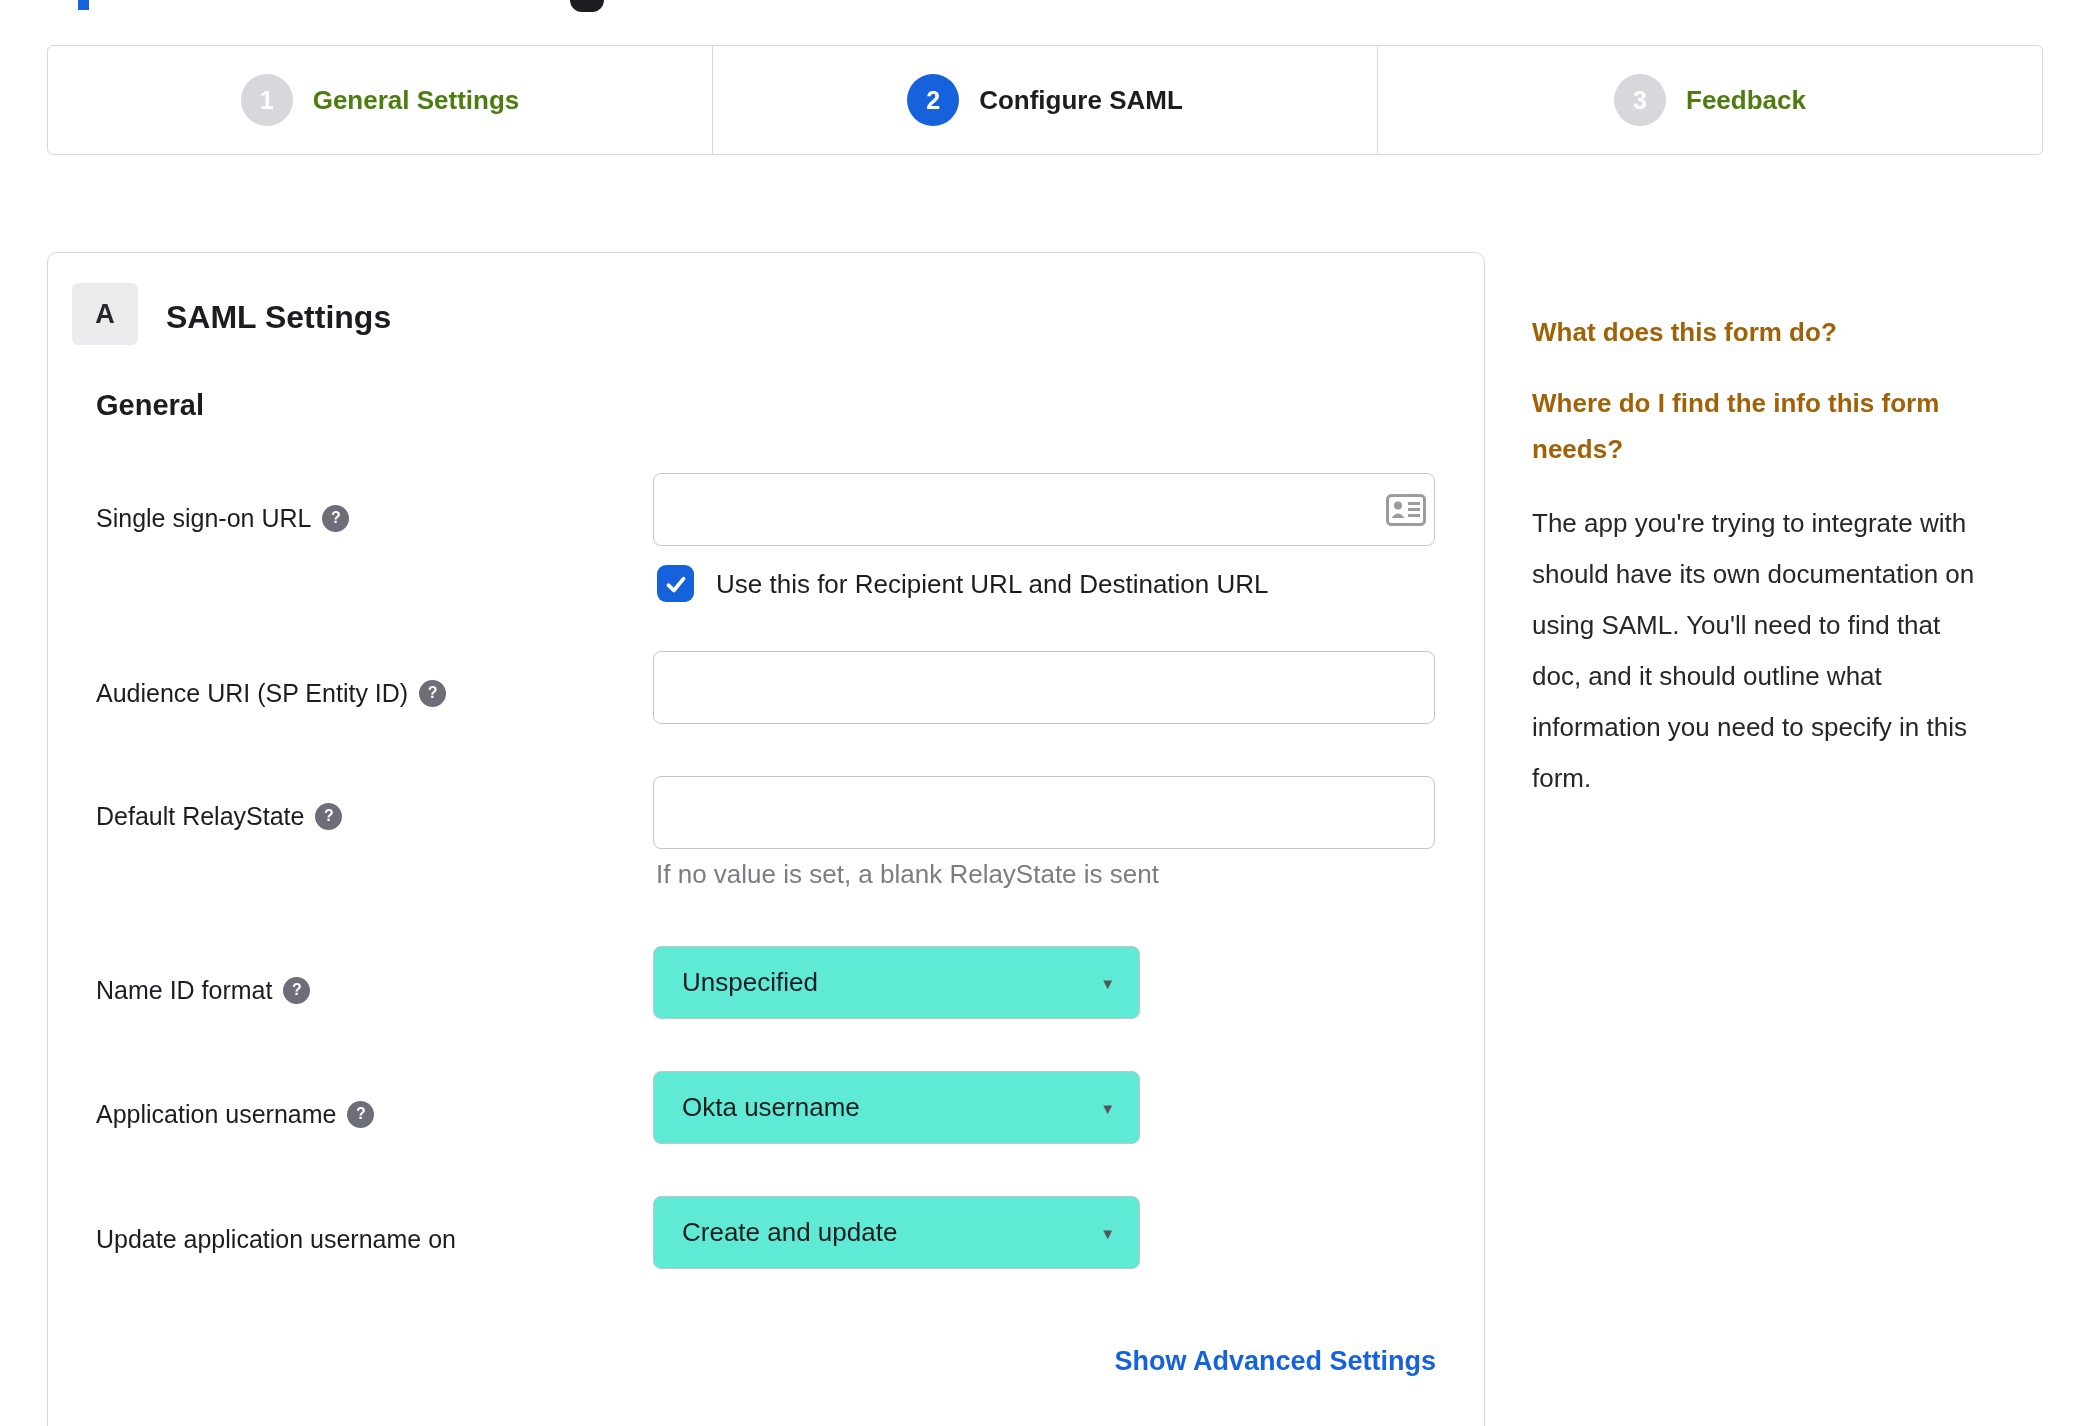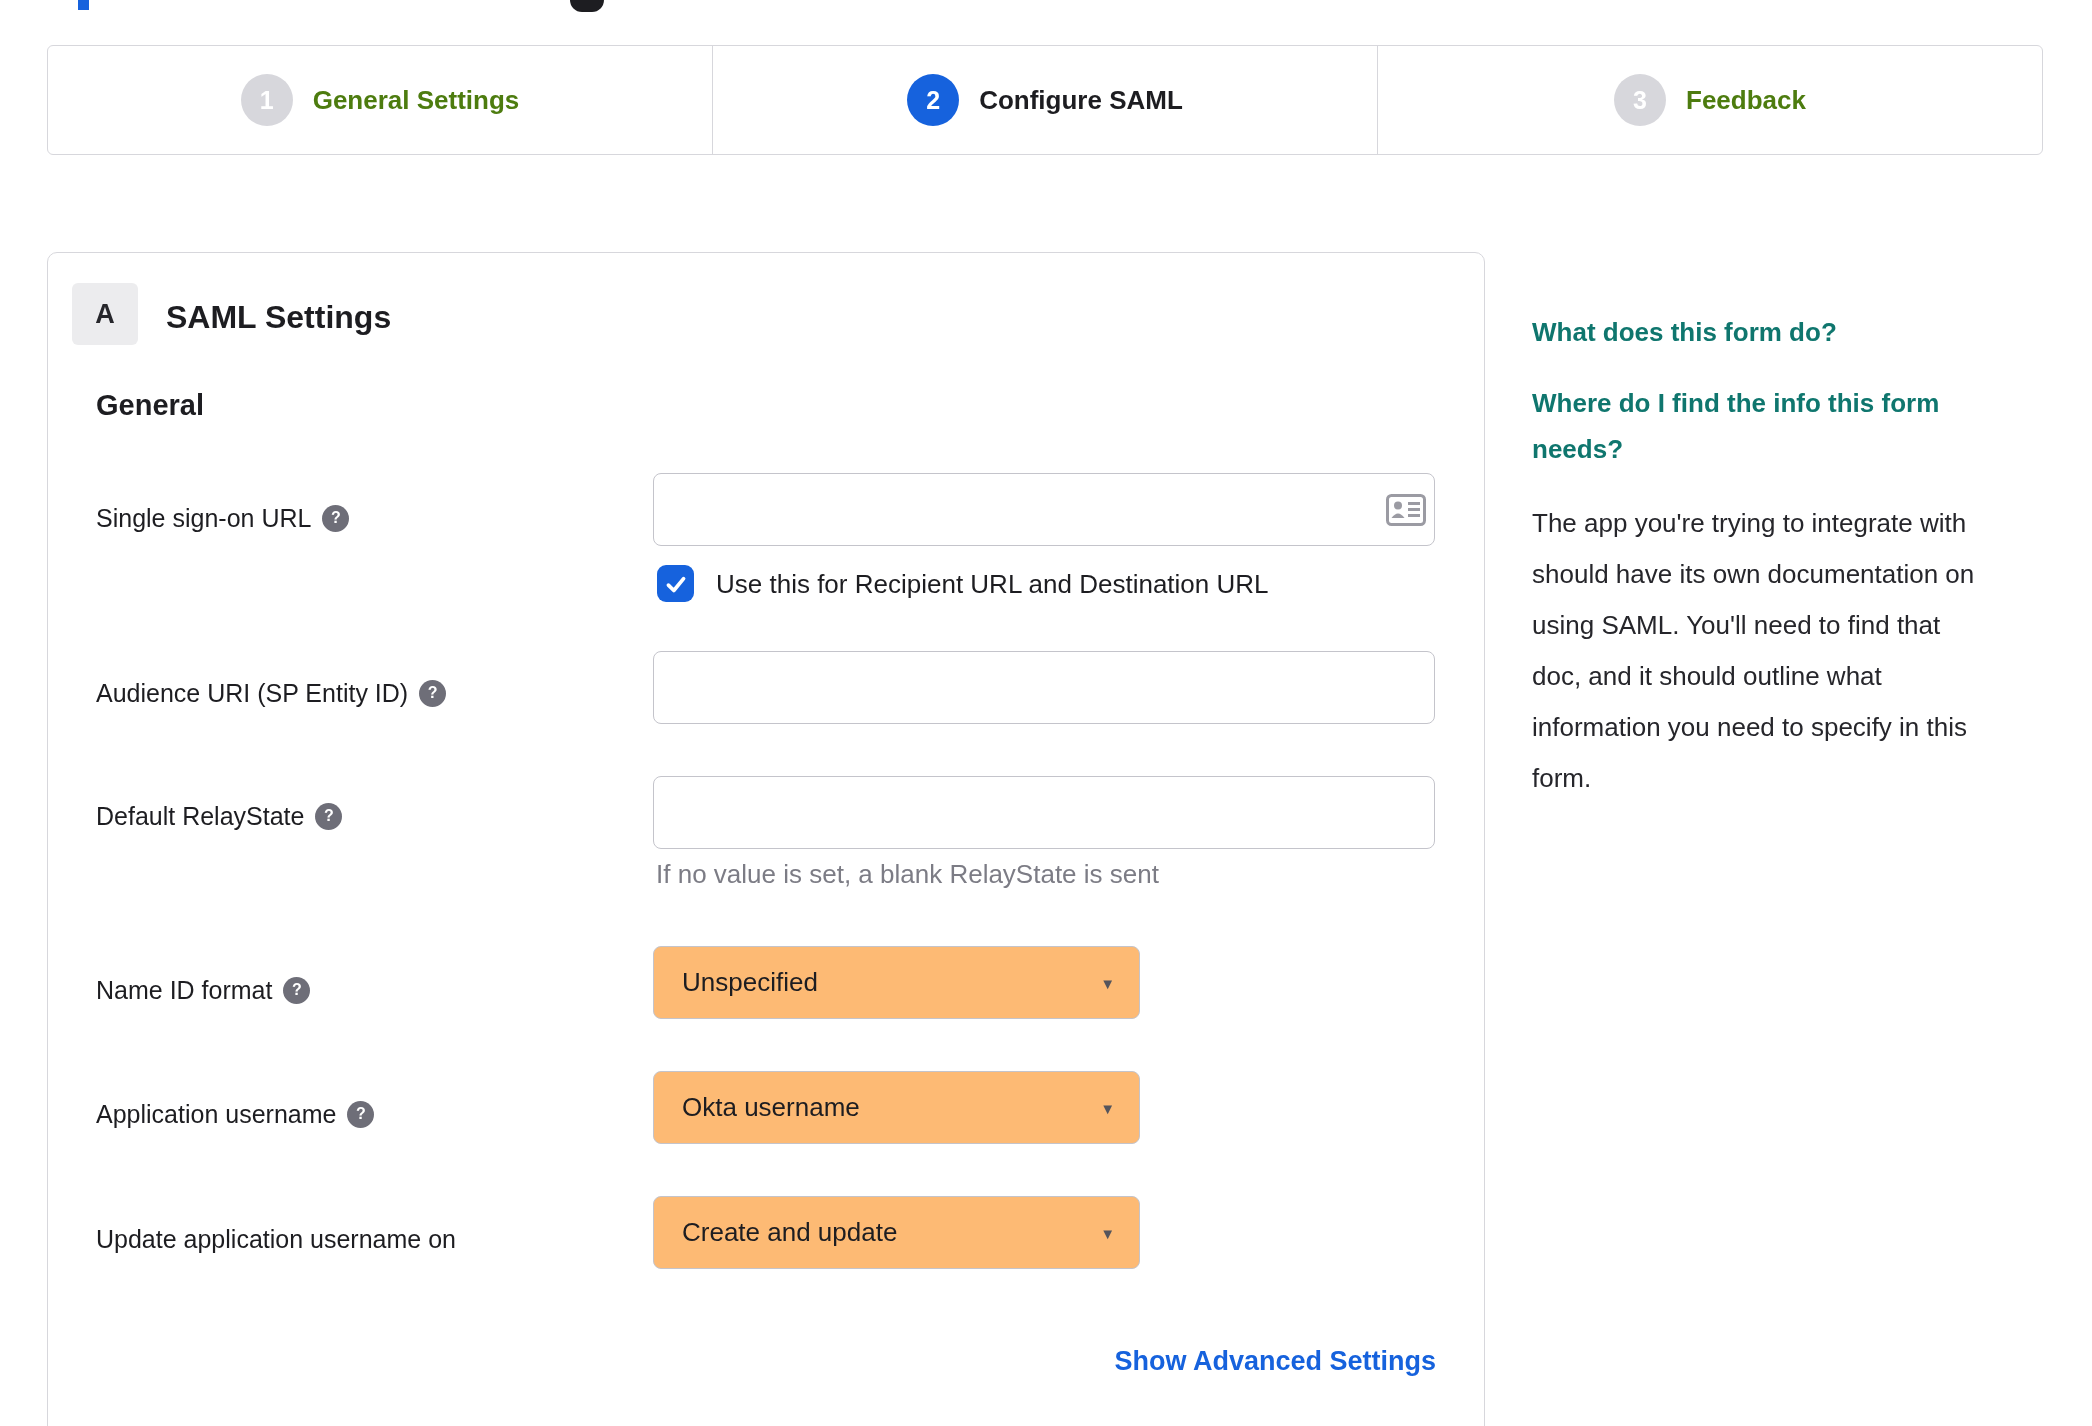--- a/index.html
+++ b/index.html
@@ -80,37 +80,37 @@
     position:absolute; left:668px; top:314px; font-size:26px; line-height:34px;
   }
 
   .hint-text {
     position:absolute; left:608px; top:606px;
     font-size:26px; color:#7c7c85;
   }
 
   .select-box {
     position:absolute; left:605px; width:487px; height:73px;
-    border:1px solid #c4c4cb; border-radius:8px; background:#fdba74;
+    border:1px solid #c4c4cb; border-radius:8px; background:#5eead4;
     display:flex; align-items:center;
     padding:8px 28px; font-size:26px; color:#1d1d21; cursor:pointer;
   }
   .select-caret {
     position:absolute; right:24px; top:50%; transform:translateY(-50%);
     font-size:15px; color:#55555c;
   }
 
   .advanced-link {
     position:absolute; right:48px; top:1093px;
     font-size:27px; color:#1662dd; cursor:pointer; text-decoration:none;font-weight:bold;
   }
 
   
   .sidebar { position:absolute; left:1532px; top:316px; width:508px; }
-  .sidebar h3 { font-size:26px; font-weight:bold; line-height:46px; color:#0f766e; white-space:pre-line; }
+  .sidebar h3 { font-size:26px; font-weight:bold; line-height:46px; color:#a16207; white-space:pre-line; }
   .sidebar p { font-size:26px; line-height:51px; color:#26262b; white-space:pre-line; }
   .sidebar .h1 { line-height:32px; }
   .sidebar .p1 { margin-top:32px; }
   .sidebar .h2 { margin-top:32px; }
   .sidebar .p2 { margin-top:26px; }
 </style>
 </head>
 <body>
 
 <div class="frag-blue"></div>

